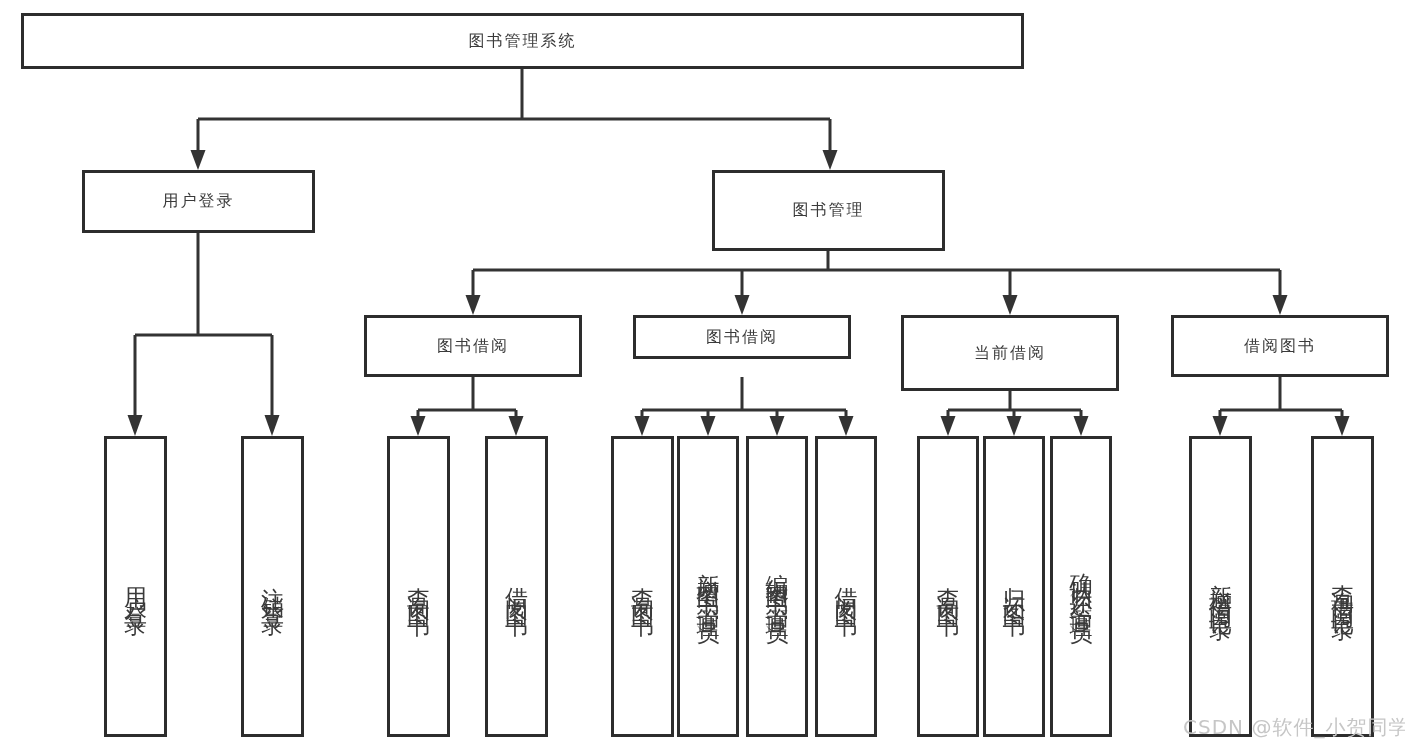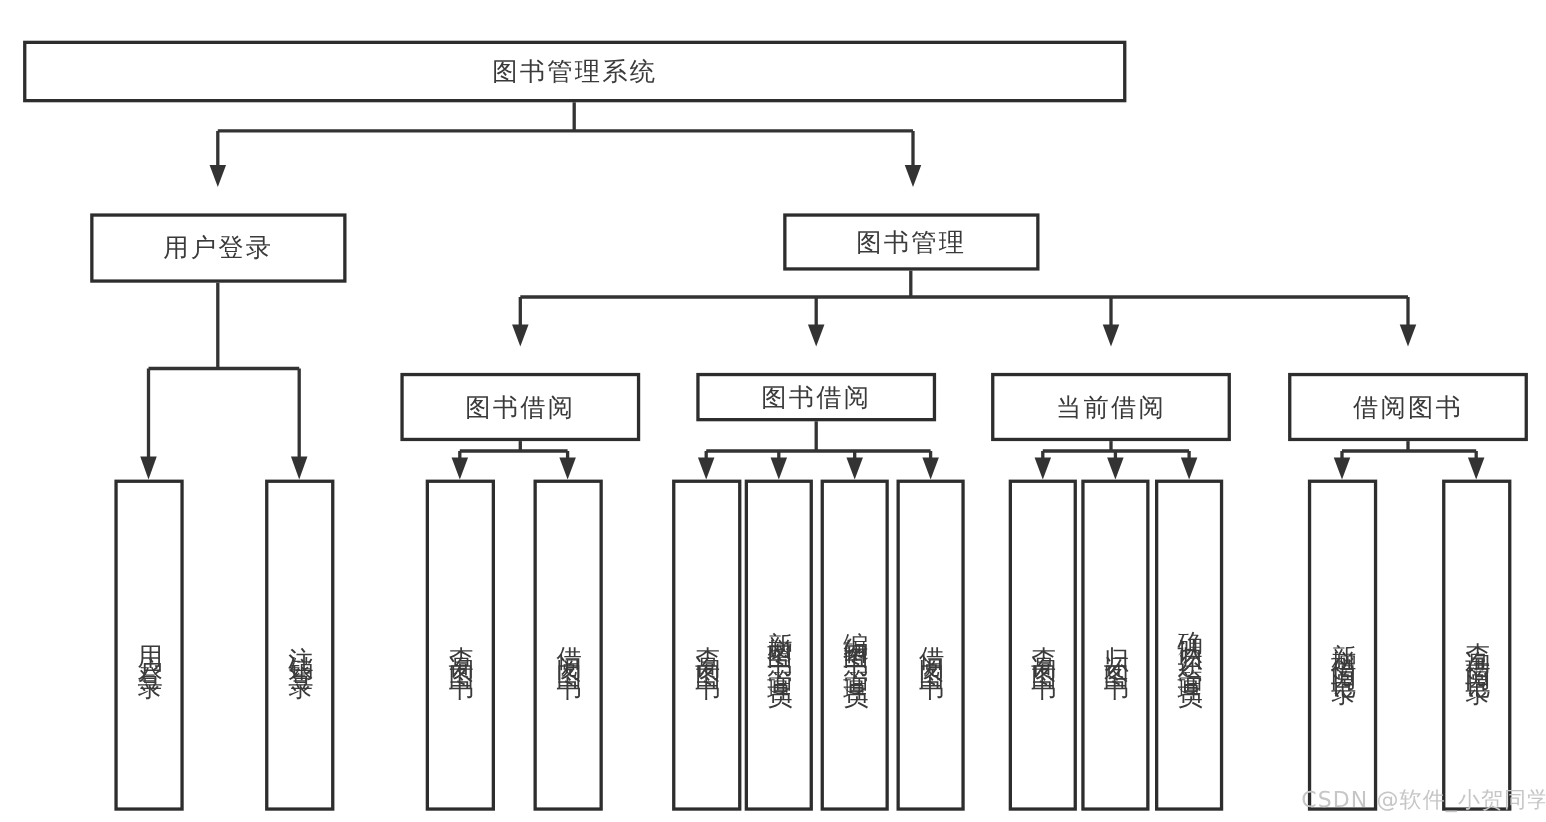--- a/index.html
+++ b/index.html
@@ -27,24 +27,23 @@
     box-sizing: border-box;
     background: #ffffff;
     border: 3px solid #2d2d2d;
     color: #3a3a3a;
     display: flex;
     align-items: center;
     justify-content: center;
     z-index: 2;
   }
   .hbox {
-    font-size: 23px;
+    font-size: 16px;
     letter-spacing: 2px;
     white-space: nowrap;
-    margin-top: 24px;
   }
   .vbox {
     writing-mode: vertical-rl;
     text-orientation: mixed;
     font-size: 23px;
     letter-spacing: 9px;
     line-height: 1;
   }
   .vbox.long {
     letter-spacing: 7px;
@@ -108,25 +107,25 @@
       <polygon points="1073.5,416 1088.5,416 1081,436"></polygon>
 
       <polygon points="1212.5,416 1227.5,416 1220,436"></polygon>
       <polygon points="1334.5,416 1349.5,416 1342,436"></polygon>
     </g>
   </svg>
 
   <div class="box hbox" style="left:21px; top:13px; width:1003px; height:56px;">图书管理系统</div>
 
   <div class="box hbox" style="left:82px; top:170px; width:233px; height:63px;">用户登录</div>
-  <div class="box hbox" style="left:712px; top:170px; width:233px; height:52px;">图书管理</div>
+  <div class="box hbox" style="left:712px; top:170px; width:233px; height:81px;">图书管理</div>
 
   <div class="box hbox" style="left:364px; top:315px; width:218px; height:62px;">图书借阅</div>
   <div class="box hbox" style="left:633px; top:315px; width:218px; height:44px;">图书借阅</div>
-  <div class="box hbox" style="left:901px; top:315px; width:218px; height:62px;">当前借阅</div>
+  <div class="box hbox" style="left:901px; top:315px; width:218px; height:76px;">当前借阅</div>
   <div class="box hbox" style="left:1171px; top:315px; width:218px; height:62px;">借阅图书</div>
 
   <div class="box vbox" style="left:104px; top:436px; width:63px; height:301px;">用户登录</div>
   <div class="box vbox" style="left:241px; top:436px; width:63px; height:301px;">注销登录</div>
 
   <div class="box vbox" style="left:387px; top:436px; width:63px; height:301px;">查询图书</div>
   <div class="box vbox" style="left:485px; top:436px; width:63px; height:301px;">借阅图书</div>
 
   <div class="box vbox" style="left:611px; top:436px; width:63px; height:301px;">查询图书</div>
   <div class="box vbox long" style="left:677px; top:436px; width:62px; height:301px;">新增图书（管理员）</div>

